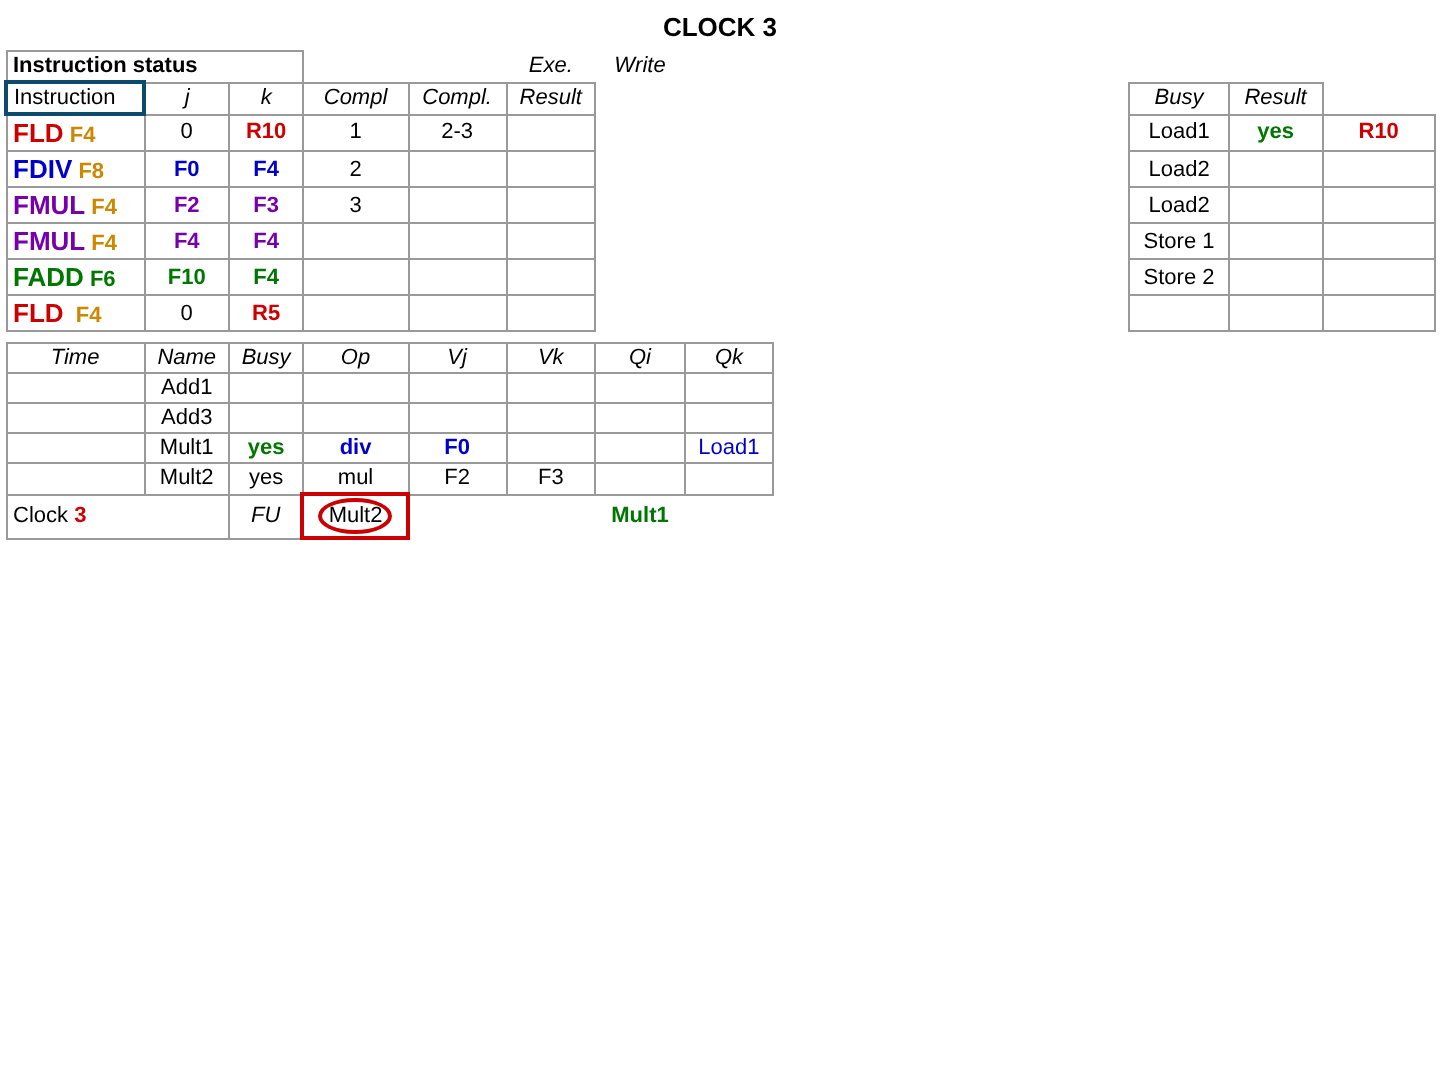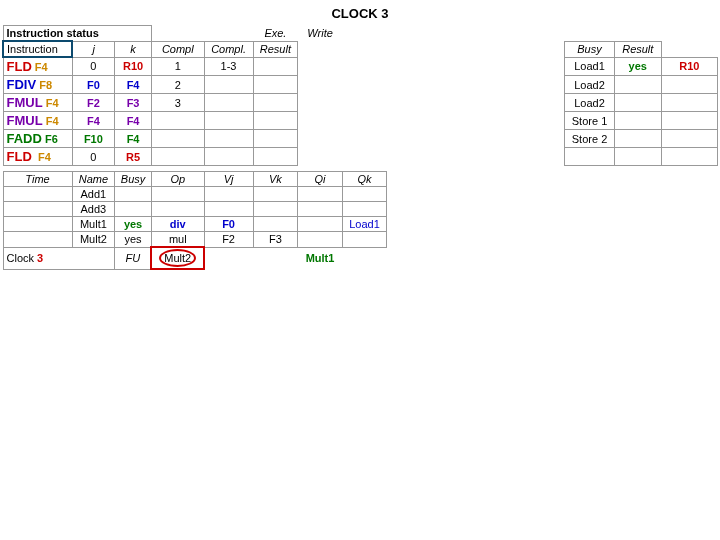--- a/index.html
+++ b/index.html
@@ -97,21 +97,21 @@
       <td colspan="6" style="border:none;"></td>
       <td style="border:1px solid #999; font-style:italic;">Busy</td>
       <td style="border:1px solid #999; font-style:italic;">Result</td>
     </tr>
 
     <tr>
       <td style="text-align:left; border:1px solid #999;"><span class="instr-fld">FLD</span> <span class="reg-yellow">F4</span></td>
       <td style="border:1px solid #999;">0</td>
       <td style="border:1px solid #999; color:#cc0000; font-weight:bold;">R10</td>
       <td style="border:1px solid #999;">1</td>
-      <td style="border:1px solid #999;">1-3</td>
+      <td style="border:1px solid #999;">2-3</td>
       <td style="border:1px solid #999;"></td>
       <td colspan="6" style="border:none;"></td>
       <td style="border:1px solid #999;">Load1</td>
       <td style="border:1px solid #999;"><span class="yes-green">yes</span></td>
       <td style="border:1px solid #999; color:#cc0000; font-weight:bold;">R10</td>
     </tr>
     <tr>
       <td style="text-align:left; border:1px solid #999;"><span class="instr-fdiv">FDIV</span> <span class="reg-yellow">F8</span></td>
       <td style="border:1px solid #999; color:#0000cc; font-weight:bold;">F0</td>
       <td style="border:1px solid #999; color:#0000cc; font-weight:bold;">F4</td>

